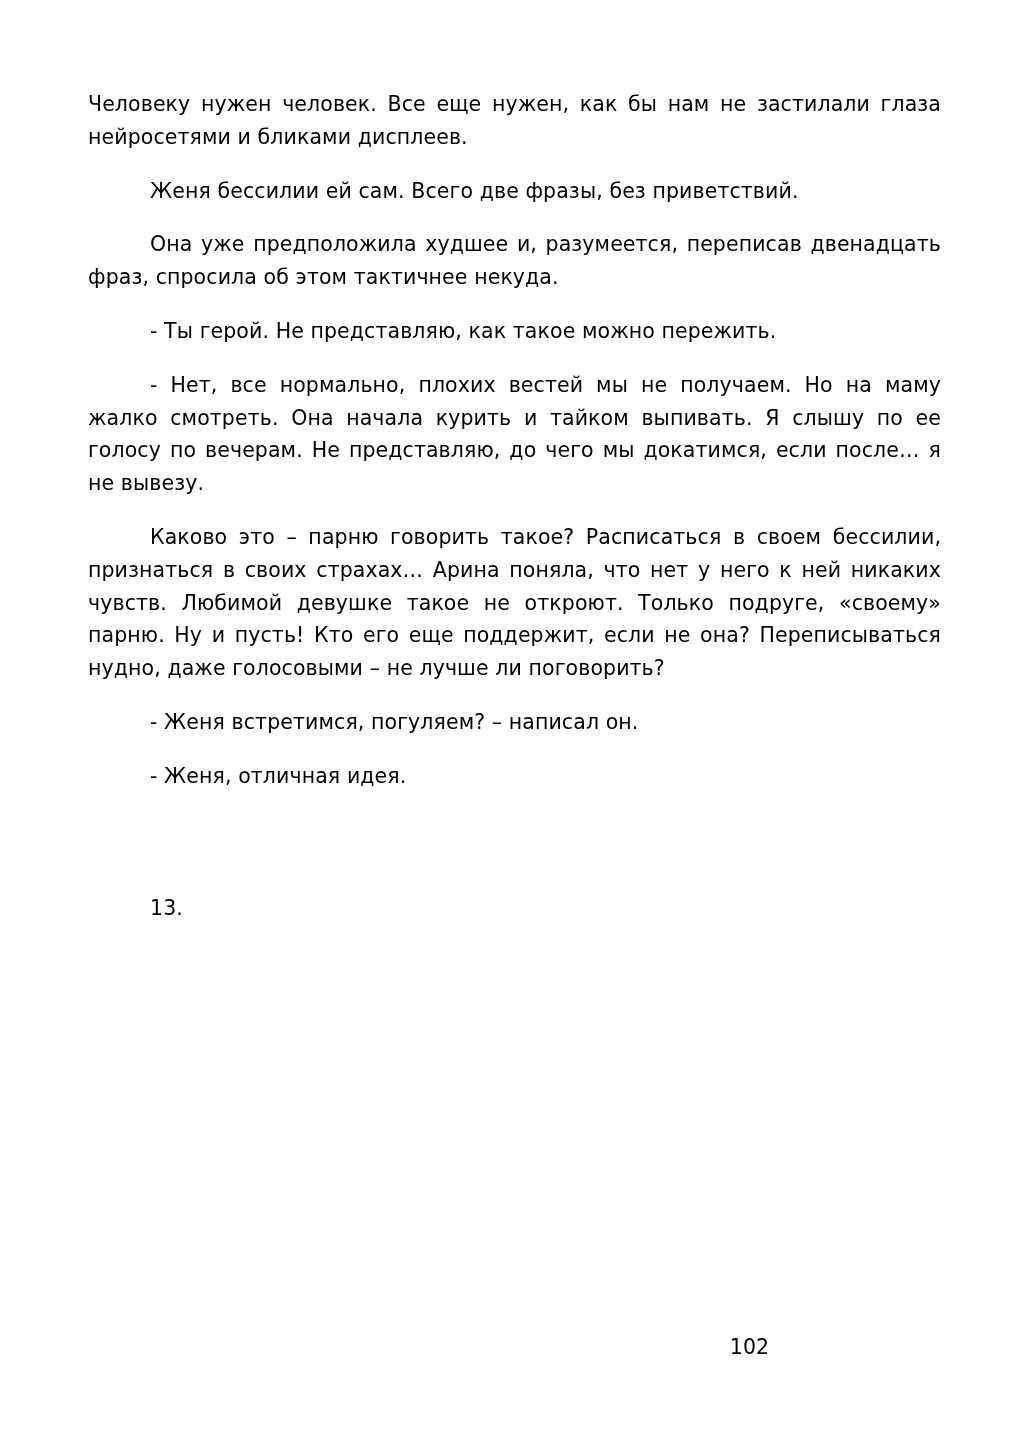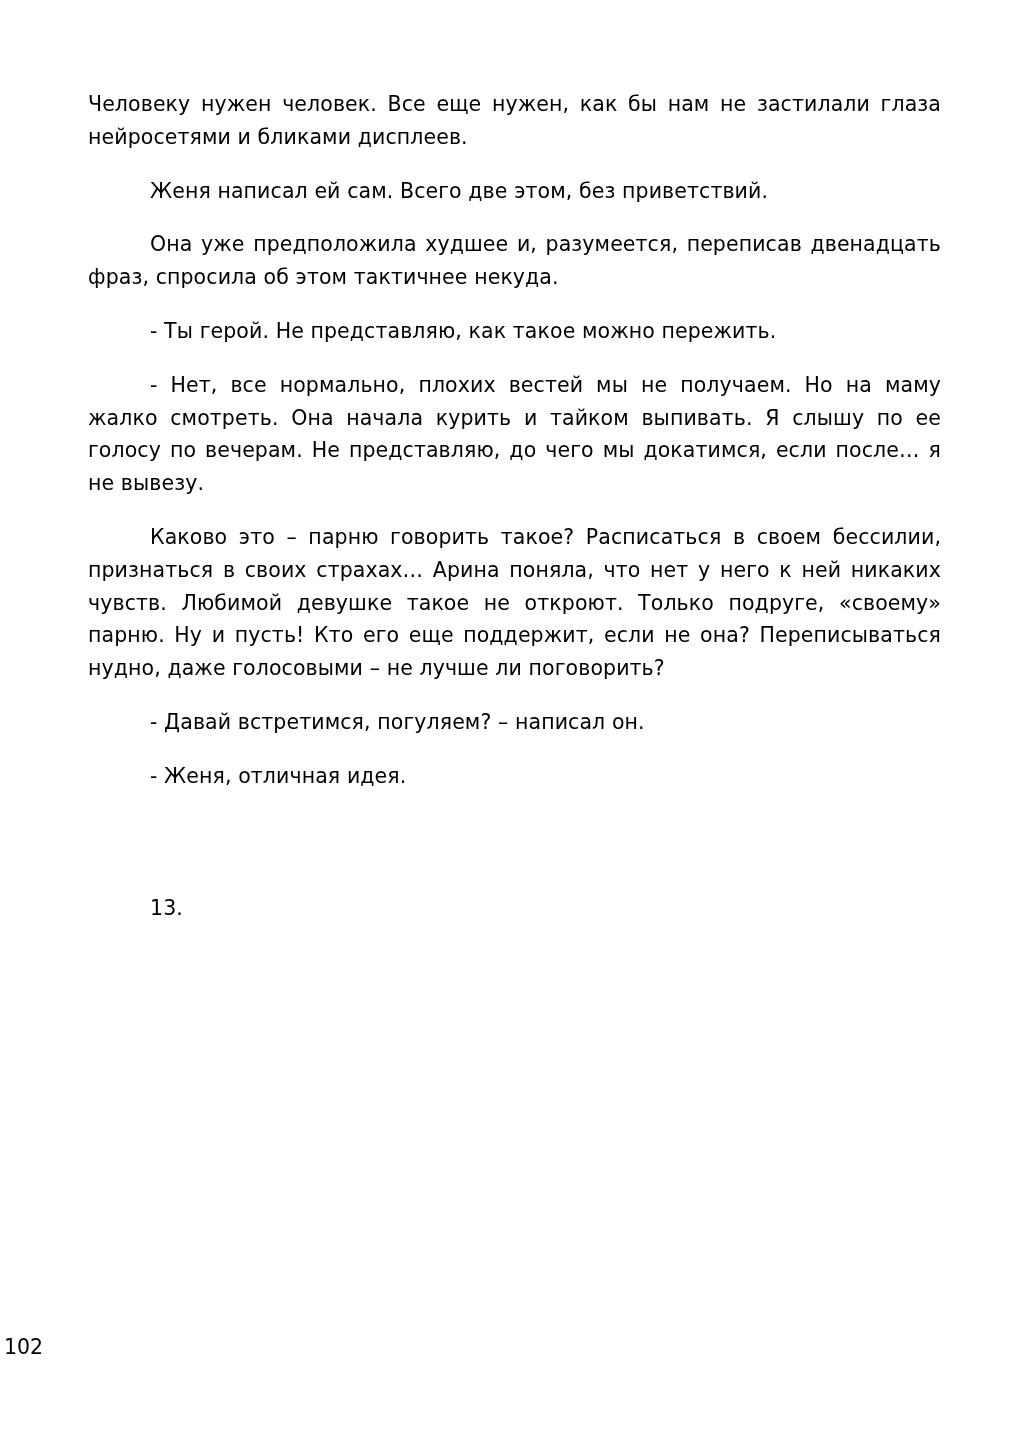--- a/index.html
+++ b/index.html
@@ -41,40 +41,40 @@
     margin-bottom: 28px;
   }
   .gap {
     height: 26px;
   }
   .folio {
     position: absolute;
     left: 4px;
     right: 0;
     bottom: 96px;
-    text-align: left;
+    text-align: right;
     font-size: 20.5px;
     font-family: "DejaVu Sans", sans-serif;
     
     padding-right: 260px;
   }
 </style>
 </head>
 <body>
 
 <div class="page">
   <div class="body-text">
 
     <p class="para no-indent">Человеку нужен человек. Все еще нужен, как бы нам не застилали глаза нейросетями и бликами дисплеев.</p>
-    <p class="para">Женя написал ей сам. Всего две этом, без приветствий.</p>
+    <p class="para">Женя бессилии ей сам. Всего две фразы, без приветствий.</p>
     <p class="para">Она уже предположила худшее и, разумеется, переписав двенадцать фраз, спросила об этом тактичнее некуда.</p>
     <p class="para">- Ты герой. Не представляю, как такое можно пережить.</p>
     <p class="para">- Нет, все нормально, плохих вестей мы не получаем. Но на маму жалко смотреть. Она начала курить и тайком выпивать. Я слышу по ее голосу по вечерам. Не представляю, до чего мы докатимся, если после… я не вывезу.</p>
     <p class="para">Каково это – парню говорить такое? Расписаться в своем бессилии, признаться в своих страхах… Арина поняла, что нет у него к ней никаких чувств. Любимой девушке такое не откроют. Только подруге, «своему» парню. Ну и пусть! Кто его еще поддержит, если не она? Переписываться нудно, даже голосовыми – не лучше ли поговорить?</p>
-    <p class="para">- Давай встретимся, погуляем? – написал он.</p>
+    <p class="para">- Женя встретимся, погуляем? – написал он.</p>
     <p class="para">- Женя, отличная идея.</p>
 
     <div class="gap"></div>
 
     <p class="para section-num">13.</p>
 
 
   </div>
 
   <div class="folio">102</div>

